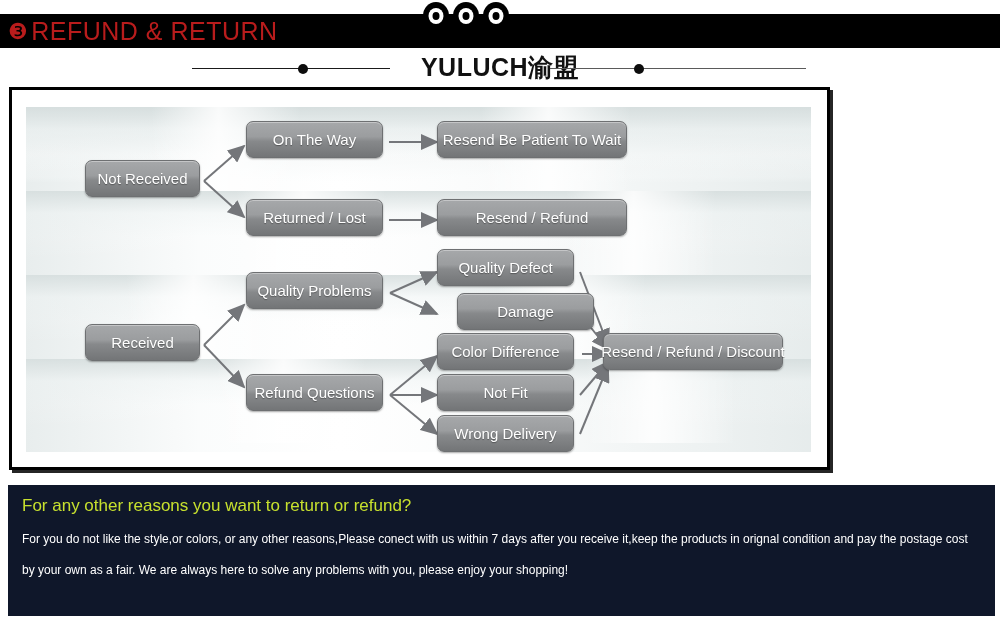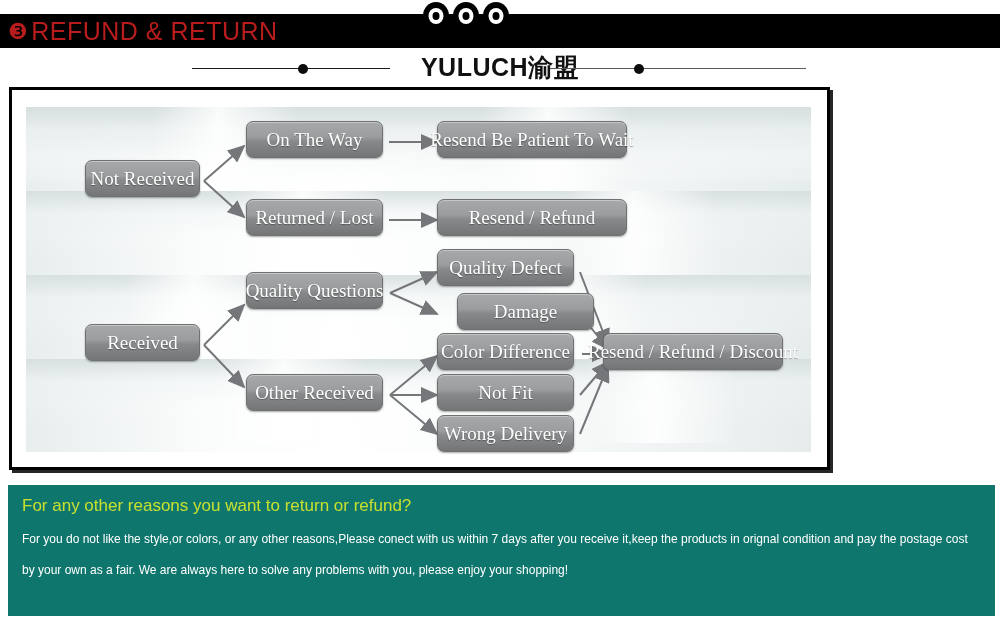--- a/index.html
+++ b/index.html
@@ -210,39 +210,39 @@
     height: 377px;
   }
 
   .node {
     position: absolute;
     border-radius: 7px;
     background: linear-gradient(to bottom, #a6a8aa 0%, #9b9d9f 42%, #87898b 55%, #737577 100%);
     border: 1px solid #6e7072;
     box-shadow: 0 1px 2px rgba(0,0,0,0.35), inset 0 1px 0 rgba(255,255,255,0.35);
     color: #ffffff;
-    font-size: 19px;
-    font-family: Liberation Serif, serif;
+    font-size: 15px;
+    font-family: Liberation Sans, sans-serif;
     display: flex;
     align-items: center;
     justify-content: center;
     text-align: center;
     box-sizing: border-box;
     text-shadow: 0 1px 1px rgba(0,0,0,0.35);
     white-space: nowrap;
   }
 
   
   #note-box {
     position: absolute;
     left: 8px;
     top: 485px;
     width: 987px;
     height: 131px;
-    background: #0f766e;
+    background: #0f172a;
     box-sizing: border-box;
     padding: 8px 14px 0 14px;
   }
   #note-heading {
     color: #c7e02e;
     font-size: 17px;
     font-family: "Liberation Sans", sans-serif;
     line-height: 26px;
     margin-bottom: 5px;
   }
@@ -341,24 +341,24 @@
         <div class="node" style="left: 425px; top: 31px; width: 190px; height: 37px;">
           <span>Resend Be Patient To Wait</span>
         </div>
         <div class="node" style="left: 425px; top: 109px; width: 190px; height: 37px;">
           <span>Resend / Refund</span>
         </div>
         <div class="node" style="left: 73px; top: 234px; width: 115px; height: 37px;">
           <span>Received</span>
         </div>
         <div class="node" style="left: 234px; top: 182px; width: 137px; height: 37px;">
-          <span>Quality Questions</span>
+          <span>Quality Problems</span>
         </div>
         <div class="node" style="left: 234px; top: 284px; width: 137px; height: 37px;">
-          <span>Other Received</span>
+          <span>Refund Questions</span>
         </div>
         <div class="node" style="left: 425px; top: 159px; width: 137px; height: 37px;">
           <span>Quality Defect</span>
         </div>
         <div class="node" style="left: 425px; top: 203px; width: 137px; height: 37px; margin-left: 20px;">
           <span>Damage</span>
         </div>
         <div class="node" style="left: 425px; top: 243px; width: 137px; height: 37px;">
           <span>Color Difference</span>
         </div>

